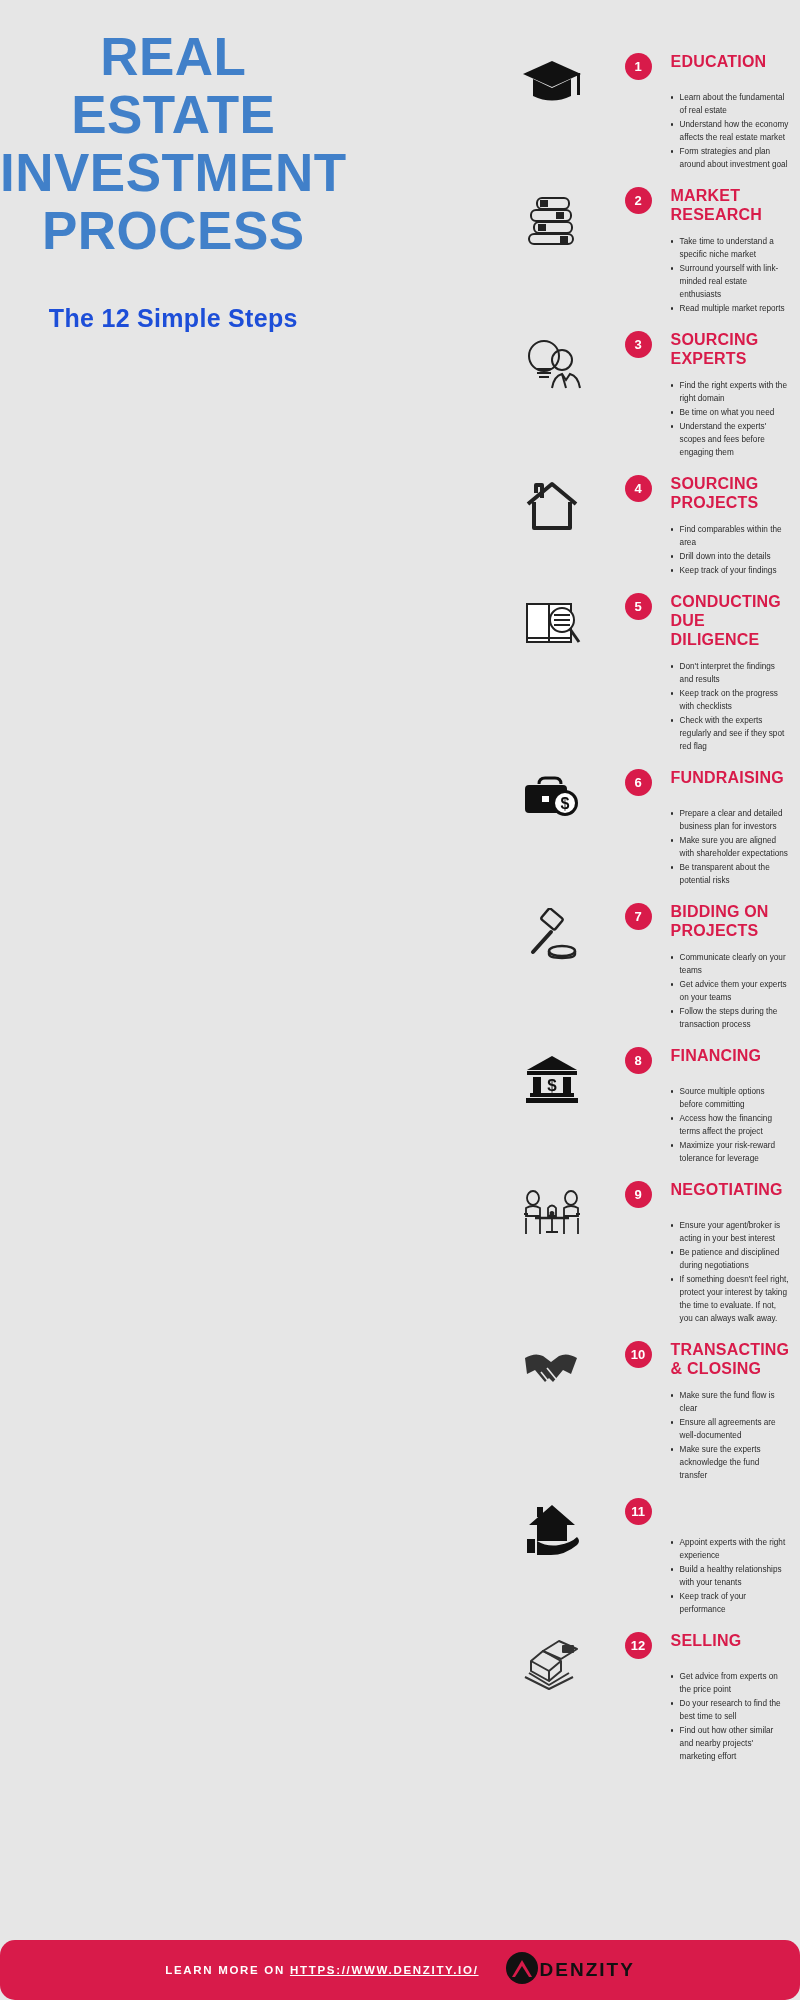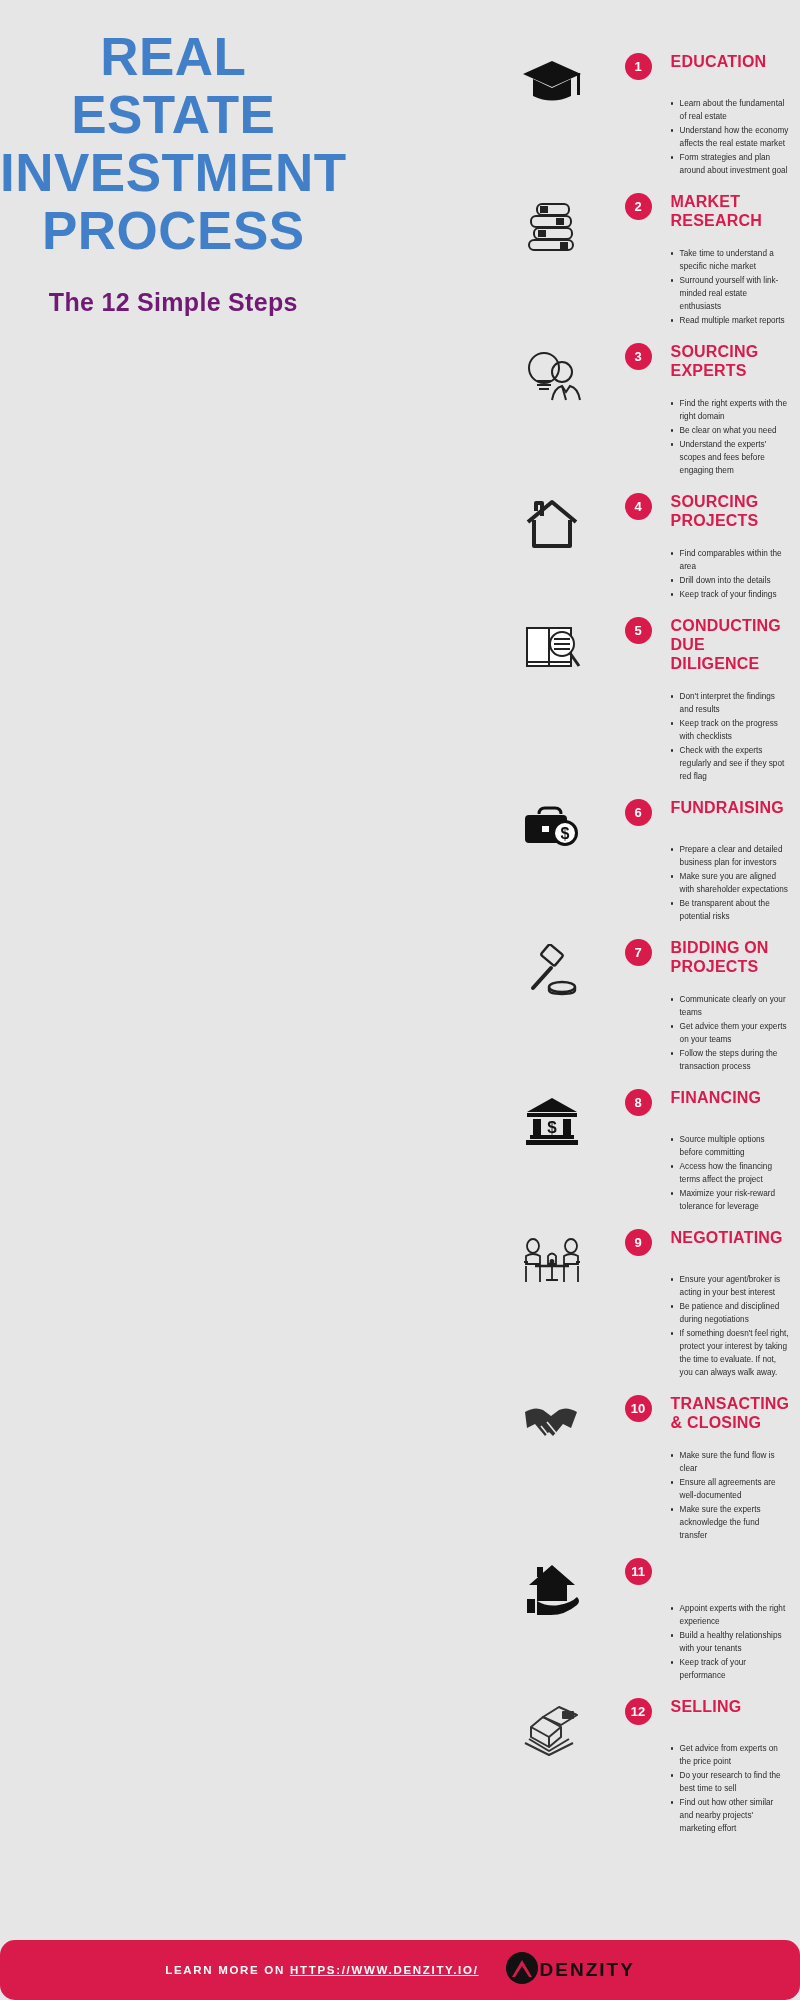--- a/index.html
+++ b/index.html
@@ -17,22 +17,22 @@
   .title-line{
     color:#4180c9;
     font-weight:bold;
     font-size:53px;
     line-height:58px;
     letter-spacing:0.5px;
     text-transform:uppercase;
     font-family:"Liberation Sans", sans-serif;
   }
   .subtitle{
-    margin-top:28px;
-    color:#701a75;
+    margin-top:44px;
+    color:#1d4ed8;
     font-size:25px;
     font-weight:bold;
     letter-spacing:0.3px;
   }
 
   
   .steps{margin-top:52px;position:relative;}
   .step{
     display:flex;
     align-items:flex-start;
@@ -64,21 +64,21 @@
     margin-left:19px;
     color:#d81b4a;
     font-weight:bold;
     font-size:16px;
     line-height:19px;
     letter-spacing:0.2px;
     text-transform:uppercase;
     max-width:215px;
   }
   .bullets{
-    margin:17px 0 0 46px;
+    margin:11px 0 0 46px;
     padding:0;
     list-style:none;
   }
   .bullets li{
     position:relative;
     color:#2b2b2b;
     font-size:8.2px;
     line-height:13px;
     padding-left:9px;
     margin-bottom:1px;
@@ -197,21 +197,21 @@
             <path d="M40 38 l4 14"></path>
           </svg>
       </div>
       <div class="step-body">
         <div class="step-head">
           <div class="badge">3</div>
           <div class="step-title">SOURCING EXPERTS</div>
         </div>
         <ul class="bullets">
           <li>Find the right experts with the right domain</li>
-          <li>Be clear on what you need</li>
+          <li>Be time on what you need</li>
           <li>Understand the experts' scopes and fees before engaging them</li>
         </ul>
       </div>
     </div>
 
     <div class="step">
       <div class="step-icon">
         <svg width="58" height="52" viewBox="0 0 58 52" fill="none" stroke="#222" stroke-width="4" stroke-linejoin="round">
             <path d="M5 24 L29 4 L53 24"></path>
             <path d="M11 22 V48 H47 V22"></path>

